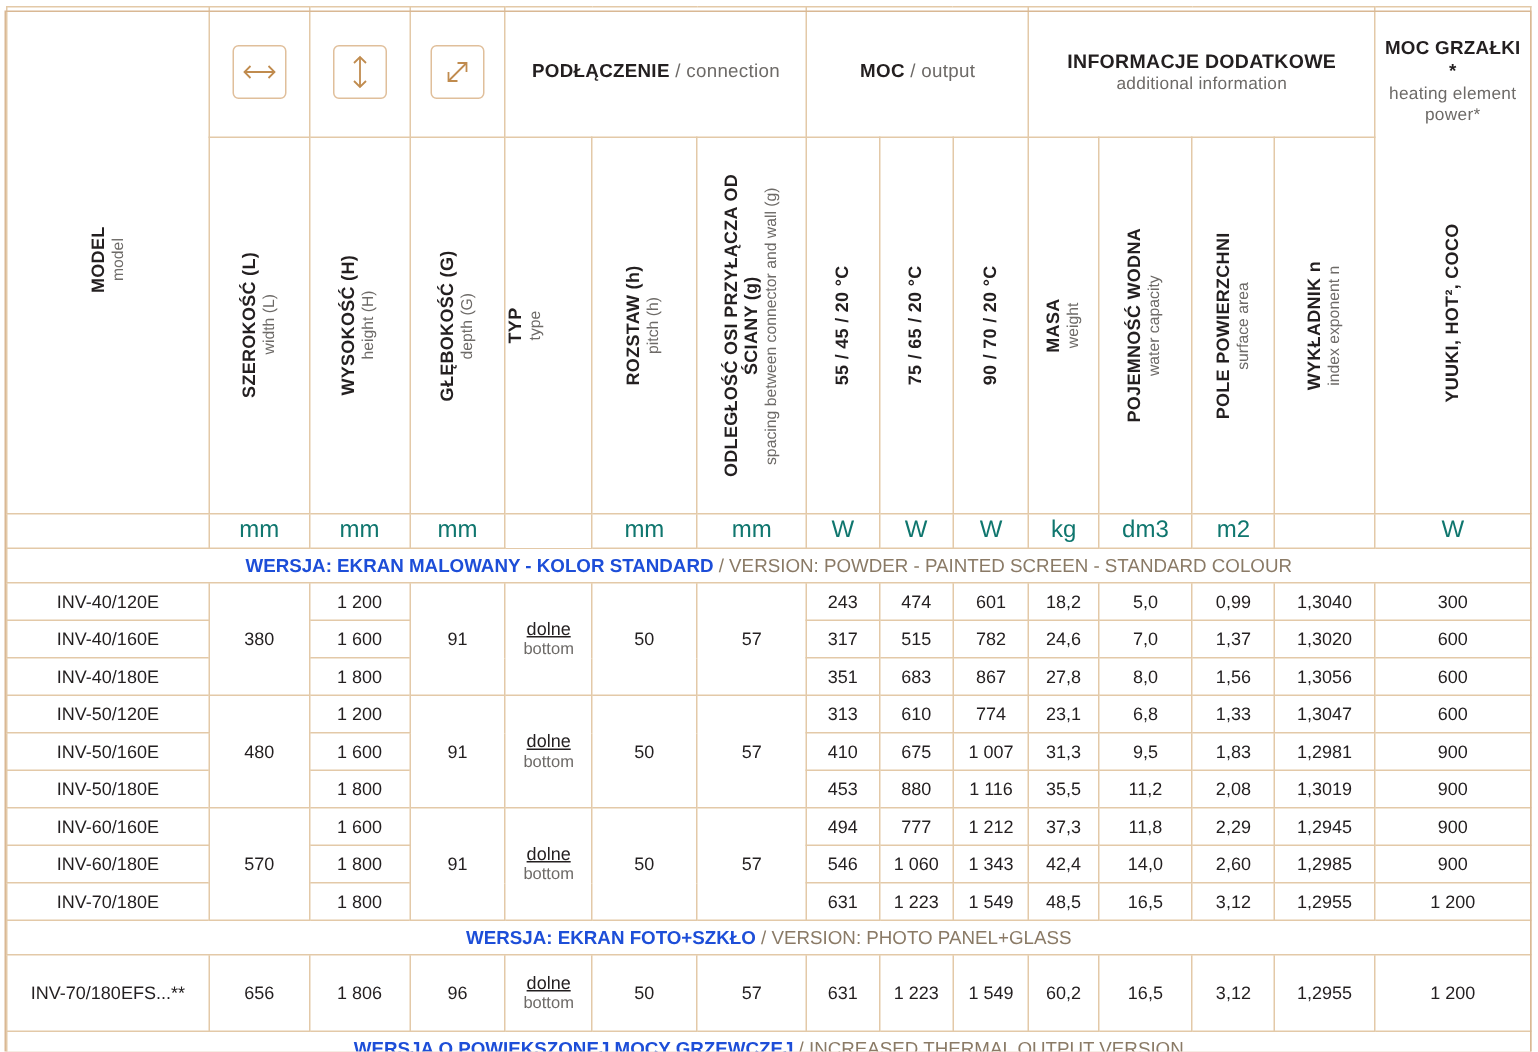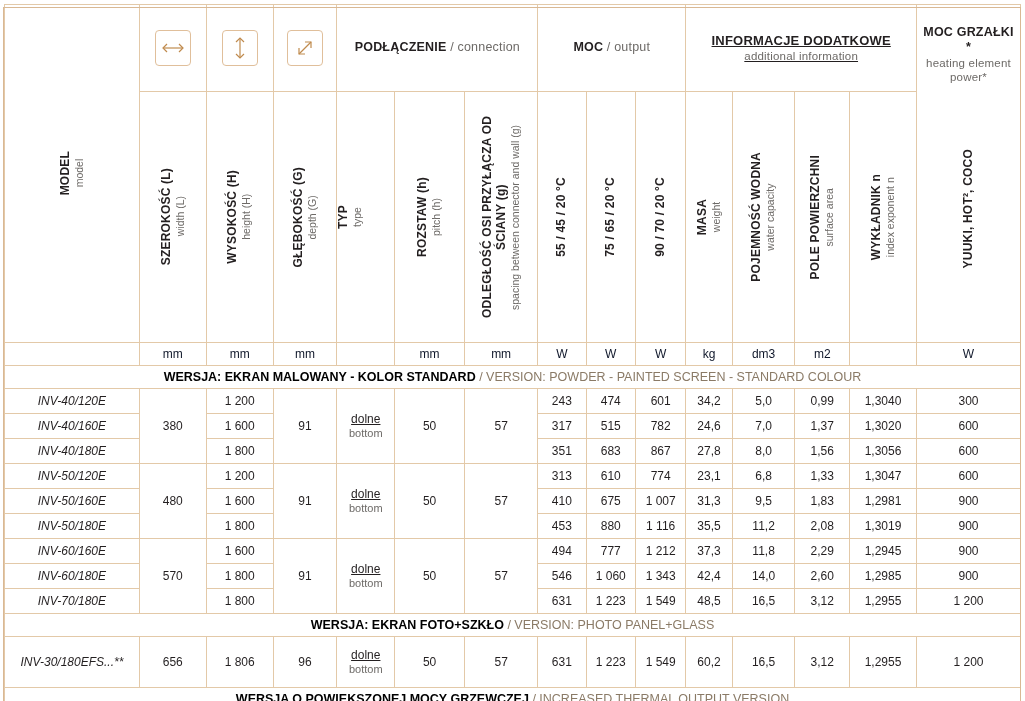--- a/index.html
+++ b/index.html
@@ -60,21 +60,21 @@
   .grp-title .en {
     font-weight: normal;
     color: #6d6a67;
   }
   .grp-title .en-block {
     display: block;
     font-weight: normal;
     color: #6d6a67;
     font-size: 11.5px;
   }
-  .bigcap { font-size: 13px; text-decoration: underline; }
+  .bigcap { font-size: 13px; }
 
   
   .vert {
     height: 250px;
   }
   .vwrap {
     display: flex;
     align-items: center;
     justify-content: center;
     height: 100%;
@@ -104,46 +104,45 @@
     border: 1px solid #e0bf9b;
     border-radius: 4px;
     margin: 0 auto;
     display: flex; align-items: center; justify-content: center;
     color: #c08b4e;
   }
   .icon-box svg { display: block; }
 
   
   .unit {
-    font-size: 12px;
+    font-size: 16px;
     height: 22px;
-    color: #0f172a;
+    color: #0f766e;
   }
 
   
   .section-bar td {
     background: #e8d3b8;
     text-align: left;
     padding: 4px 8px;
     font-size: 12.5px;
     height: 22px;
   }
-  .section-bar .pl { font-weight: bold; color: #000000; }
+  .section-bar .pl { font-weight: bold; color: #1d4ed8; }
   .section-bar .en { font-weight: normal; color: #8a7a66; }
 
   
   tr.data td {
     height: 24px;
     font-size: 12px;
   }
   td.model {
     text-align: left;
     padding-left: 6px;
     font-size: 12px;
-    font-style: italic;
   }
   .shade { background: #f7ece0; }
   .shade-strong { background: #f3e3d2; }
   .bottom-cell {
     line-height: 1.2;
   }
   .bottom-cell .pl { display: block; font-weight: normal; text-decoration: underline; }
   .bottom-cell .en { display: block; color: #6d6a67; font-size: 11px; }
   .diag {
     position: relative;
@@ -365,21 +364,21 @@
       <td class="shade" rowspan="3">91</td>
       <td class="shade-strong bottom-cell" rowspan="3">
         <span class="pl">dolne</span>
         <span class="en">bottom</span>
       </td>
       <td class="shade" rowspan="3">50</td>
       <td class="shade" rowspan="3">57</td>
       <td>243</td>
       <td>474</td>
       <td>601</td>
-      <td>34,2</td>
+      <td>18,2</td>
       <td>5,0</td>
       <td>0,99</td>
       <td>1,3040</td>
       <td class="shade">300</td>
     </tr>
     <tr class="data">
       <td class="model">INV-40/160E</td>
       <td>1 600</td>
       <td>317</td>
       <td>515</td>
@@ -492,21 +491,21 @@
       <td>1,2955</td>
       <td class="shade">1 200</td>
     </tr>
 
     <tr class="section-bar">
       <td colspan="15">
         <span class="pl">WERSJA: EKRAN FOTO+SZKŁO</span><span class="en"> / </span><span class="en">VERSION: PHOTO PANEL+GLASS</span>
       </td>
     </tr>
     <tr class="data">
-      <td class="model" style="height:50px">INV-30/180EFS...**</td>
+      <td class="model" style="height:50px">INV-70/180EFS...**</td>
       <td class="shade">656</td>
       <td>1 806</td>
       <td class="shade">96</td>
       <td class="shade-strong bottom-cell">
         <span class="pl">dolne</span>
         <span class="en">bottom</span>
       </td>
       <td class="shade">50</td>
       <td class="shade">57</td>
       <td>631</td>

